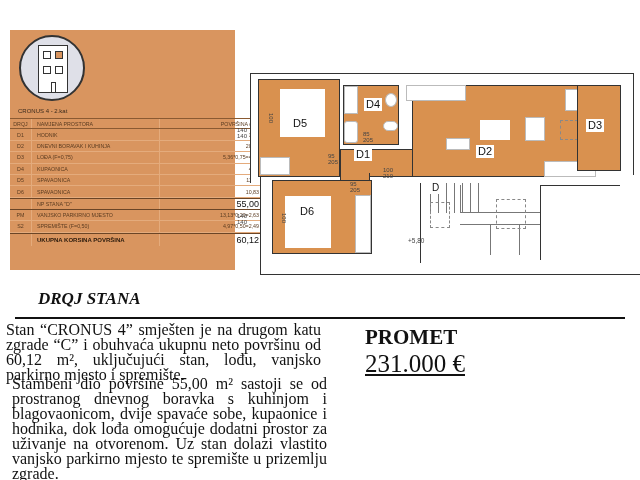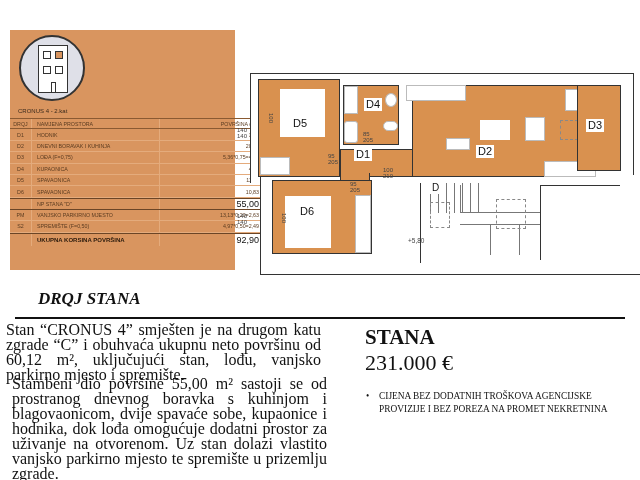--- a/index.html
+++ b/index.html
@@ -40,21 +40,21 @@
   .dash { position: absolute; border: 1px dashed #888; }
 
   
   .opis-title { position: absolute; left: 38px; top: 289px; font-weight: bold; font-style: italic; font-size: 17px; }
   .hline { position: absolute; left: 15px; top: 317px; width: 610px; height: 2px; background: #111; }
   .para { position: absolute; left: 6px; width: 315px; font-size: 16px; line-height: 15px; text-align: justify; }
   .p1 { top: 322px; }
   .p2 { top: 376px; margin-left: 6px; }
 
   .cijena-title { position: absolute; left: 365px; top: 325px; font-weight: bold; font-size: 21px; }
-  .price { position: absolute; left: 365px; top: 350px; font-size: 22px; }
+  .price { position: absolute; left: 365px; top: 350px; font-size: 25px; text-decoration: underline; }
   .bullets { position: absolute; left: 366px; top: 390px; width: 270px; font-size: 9.4px; line-height: 12.5px; list-style: none; }
   .bullets li { position: relative; padding-left: 13px; }
   .bullets li::before { content: "•"; position: absolute; left: 0; top: 0; }
 </style>
 </head>
 <body>
 
 <div class="panel">
   <div class="logo">
     <div class="bld">
@@ -114,21 +114,21 @@
       <span class="c3">13,13*0,20=2,63</span>
     </div>
     <div class="row">
       <span class="c1">S2</span>
       <span class="c2">SPREMIŠTE (f=0,50)</span>
       <span class="c3">4,97*0,50=2,49</span>
     </div>
     <div class="row tot">
       <span class="c1"></span>
       <span class="c2">UKUPNA KORSINA POVRŠINA</span>
-      <span class="c3">92,90</span>
+      <span class="c3">60,12</span>
     </div>
   </div>
 </div>
 
 <div class="plan">
 
   <div class="wall" style="left:10px;top:8px;width:384px;height:110px;border-bottom:none;"></div>
   <div class="wall" style="left:20px;top:110px;width:380px;height:100px;border-top:none;border-right:none;"></div>
 
   <div class="room" style="left:18px;top:14px;width:82px;height:98px;"></div>
@@ -202,17 +202,16 @@
     <div class="dash" style="left:36px;top:14px;width:30px;height:30px;"></div>
   </div>
   <div class="wall" style="left:300px;top:120px;width:80px;height:75px;border:none;border-left:1.2px solid #333;border-top:1.2px solid #333;"></div>
 </div>
 
 <div class="opis-title">DRQJ STANA</div>
 <div class="hline"></div>
 <p class="para p1">Stan “CRONUS 4” smješten je na drugom katu zgrade “C” i obuhvaća ukupnu neto površinu od 60,12 m², uključujući stan, lođu, vanjsko parkirno mjesto i spremište.</p>
 <p class="para p2">Stambeni dio površine 55,00 m² sastoji se od prostranog dnevnog boravka s kuhinjom i blagovaonicom, dvije spavaće sobe, kupaonice i hodnika, dok lođa omogućuje dodatni prostor za uživanje na otvorenom. Uz stan dolazi vlastito vanjsko parkirno mjesto te spremište u prizemlju zgrade.</p>
 
-<div class="cijena-title">STANA</div>
+<div class="cijena-title">PROMET</div>
 <div class="price">231.000 €</div>
 <ul class="bullets">
-  <li>CIJENA BEZ DODATNIH TROŠKOVA AGENCIJSKE PROVIZIJE I BEZ POREZA NA PROMET NEKRETNINA</li>
 </ul>
 
 </body></html>

